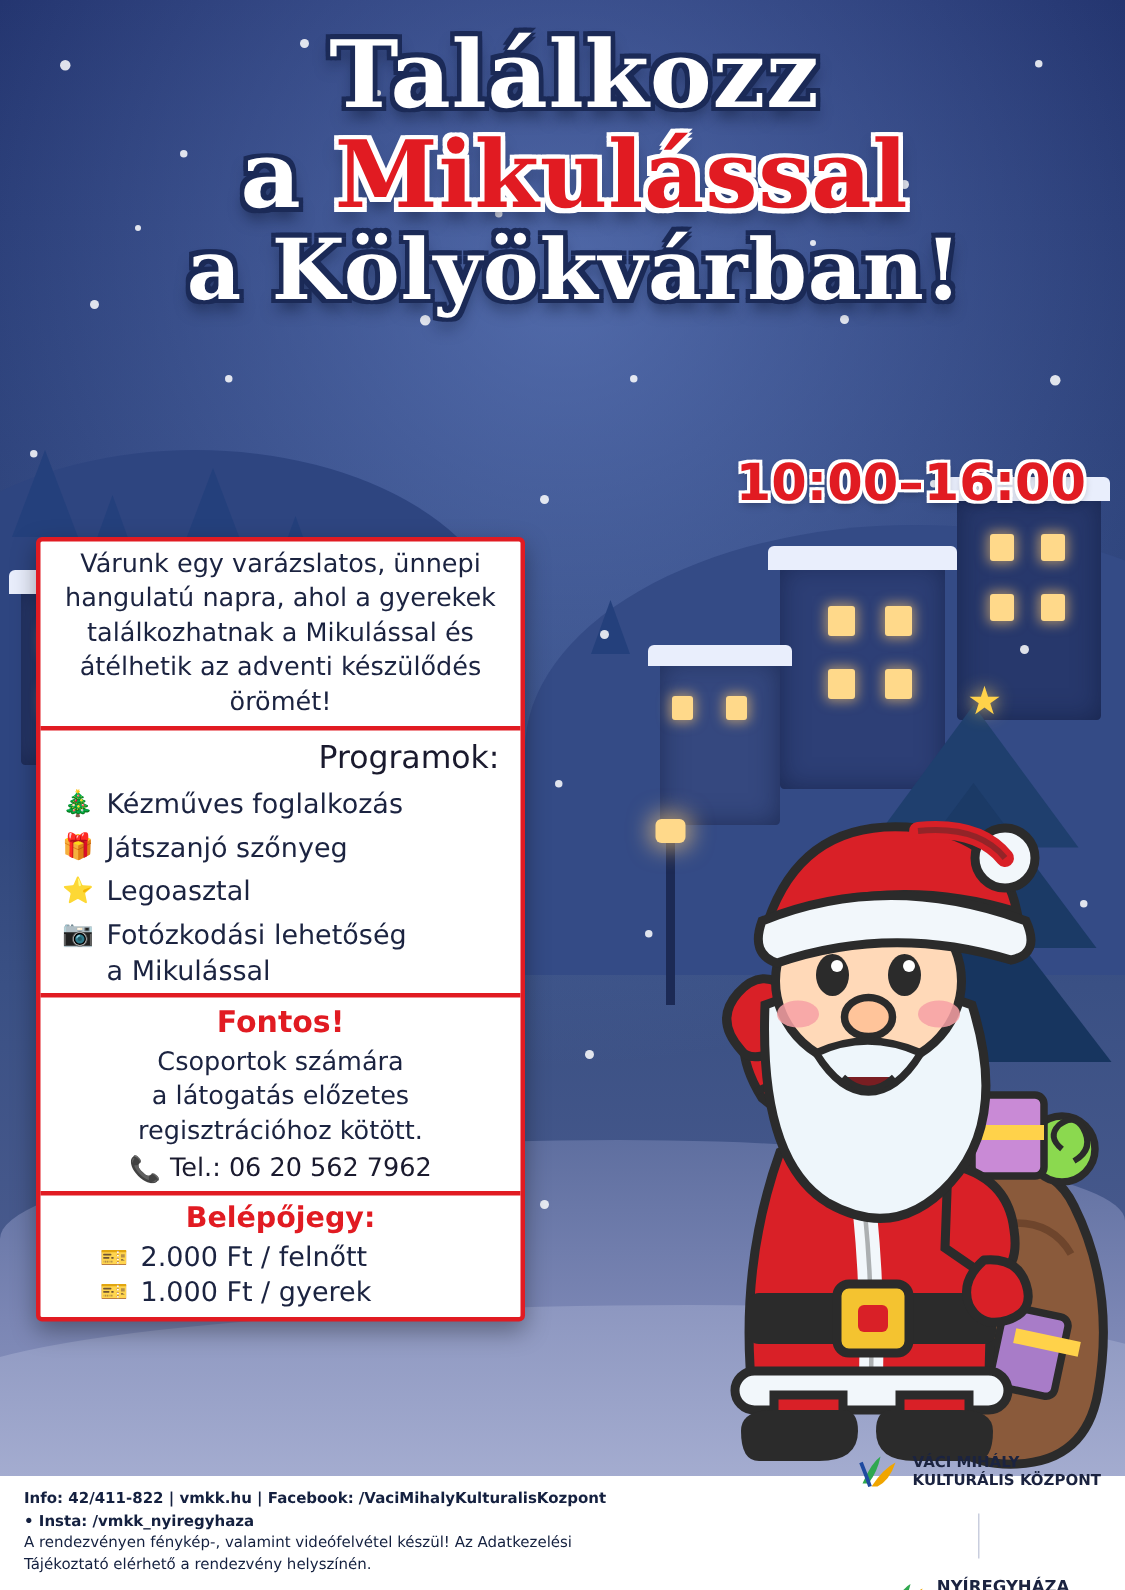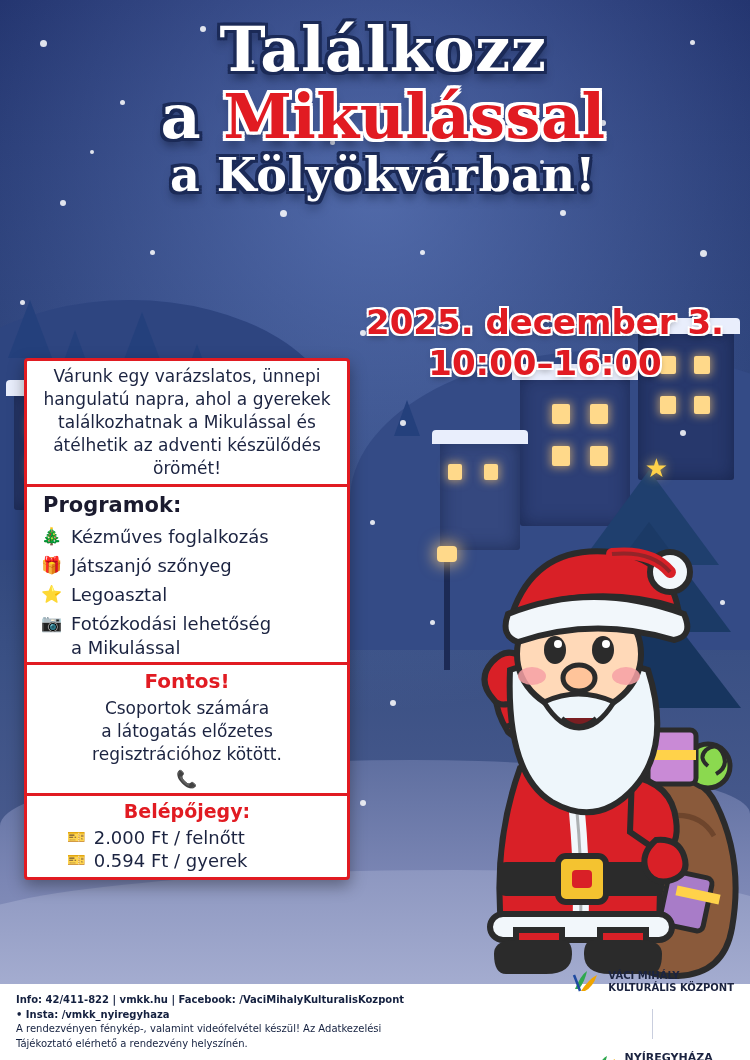--- a/index.html
+++ b/index.html
@@ -71,21 +71,21 @@
   }
   .headline div{
     color:#ffffff;
     text-shadow:
       -3px -3px 0 #1b2a57, 3px -3px 0 #1b2a57, -3px 3px 0 #1b2a57, 3px 3px 0 #1b2a57,
       0 -3px 0 #1b2a57, 0 3px 0 #1b2a57, -3px 0 0 #1b2a57, 3px 0 0 #1b2a57,
       0 7px 10px rgba(8,16,40,.55);
   }
   .l1{font-size:62px;margin-bottom:4px;}
   .l2{font-size:62px;margin-bottom:4px;}
-  .l3{font-size:46px;}
+  .l3{font-size:56px;}
   .red{color:#e11b22;
     text-shadow:
       -3px -3px 0 #ffffff, 3px -3px 0 #ffffff, -3px 3px 0 #ffffff, 3px 3px 0 #ffffff,
       0 -3px 0 #ffffff, 0 3px 0 #ffffff, -3px 0 0 #ffffff, 3px 0 0 #ffffff,
       0 8px 10px rgba(8,16,40,.5);
   }
 
   
   .datebox{
     position:absolute;right:26px;top:302px;text-align:center;
@@ -99,21 +99,21 @@
     position:absolute;left:24px;top:358px;width:320px;
     background:#ffffff;border:3px solid #e11b22;border-radius:4px;
     box-shadow:0 6px 16px rgba(0,0,0,.35);
     color:#1a1a2e;
   }
   .card .sec{padding:4px 14px;}
   .sep{height:3px;background:#e11b22;}
   .intro{
     text-align:center;font-size:17px;line-height:1.35;color:#1b2340;
   }
-  .progtitle{font-size:21px;font-weight:bold;margin:2px 0 8px 2px;}
+  .progtitle{font-size:21px;font-weight:normal;margin:2px 0 8px 2px;text-align:right;}
   .plist{list-style:none;margin:0;padding:0;}
   .plist li{
     display:flex;align-items:flex-start;gap:8px;font-size:18px;line-height:1.28;margin-bottom:6px;color:#1b2340;
   }
   .plist li .ic{font-size:17px;line-height:1.3;width:22px;flex:0 0 22px;text-align:center;}
   .sub{margin-left:30px;font-size:18px;color:#1b2340;margin-top:-4px;}
   .fontos{
     text-align:center;color:#e11b22;font-weight:bold;font-size:20px;margin-bottom:4px;
   }
   .fontos-text{text-align:center;font-size:17px;line-height:1.35;color:#1b2340;}
@@ -236,21 +236,20 @@
     <div class="snow" style="left:90px;top:150px;width:4px;height:4px;"></div>
   </div>
 
   <div class="headline">
     <div class="l1">Találkozz</div>
     <div class="l2"><span>a </span><span class="red">Mikulással</span></div>
     <div class="l3">a Kölyökvárban!</div>
   </div>
 
   <div class="datebox">
-    <div>2025. december 3.</div>
     <div>10:00–16:00</div>
   </div>
 
   <div class="santa">
     <svg viewBox="0 0 330 470" width="330" height="470">
 
       <g>
         <path d="M228 262 q58 -14 76 24 q28 56 16 124 q-8 46 -54 48 q-44 2 -60 -36 q-20 -64 -4 -128 q6 -24 26 -32z" fill="#8a5a3b" stroke="#2b2b2b" stroke-width="6"></path>
         <path d="M246 300 q40 -10 56 18" fill="none" stroke="#6e452c" stroke-width="5"></path>
         <rect x="252" y="356" width="44" height="54" rx="6" fill="#a87cc8" stroke="#2b2b2b" stroke-width="5" transform="rotate(12 274 383)"></rect>
@@ -348,34 +347,35 @@
 
     <div class="sep"></div>
 
     <div class="sec">
       <div class="fontos">Fontos!</div>
       <div class="fontos-text">Csoportok számára</div>
       <div class="fontos-text">a látogatás előzetes</div>
       <div class="fontos-text">regisztrációhoz kötött.</div>
       <div class="tel">
         <span>📞</span>
+        <span>Tel.: 06 20 562 7962</span>
       </div>
     </div>
 
     <div class="sep"></div>
 
     <div class="sec">
       <div class="belep-title">Belépőjegy:</div>
       <div class="price">
         <span class="ic">🎫</span>
         <span>2.000 Ft / felnőtt</span>
       </div>
       <div class="price">
         <span class="ic">🎫</span>
-        <span>0.594 Ft / gyerek</span>
+        <span>1.000 Ft / gyerek</span>
       </div>
     </div>
   </div>
 
   <div class="footer">
     <div class="fl">
       <div class="row1">Info: 42/411-822  |  vmkk.hu  |  Facebook: /VaciMihalyKulturalisKozpont</div>
       <div class="row1">• Insta: /vmkk_nyiregyhaza</div>
       <div>A rendezvényen fénykép-, valamint videófelvétel készül! Az Adatkezelési</div>
       <div>Tájékoztató elérhető a rendezvény helyszínén.</div>

